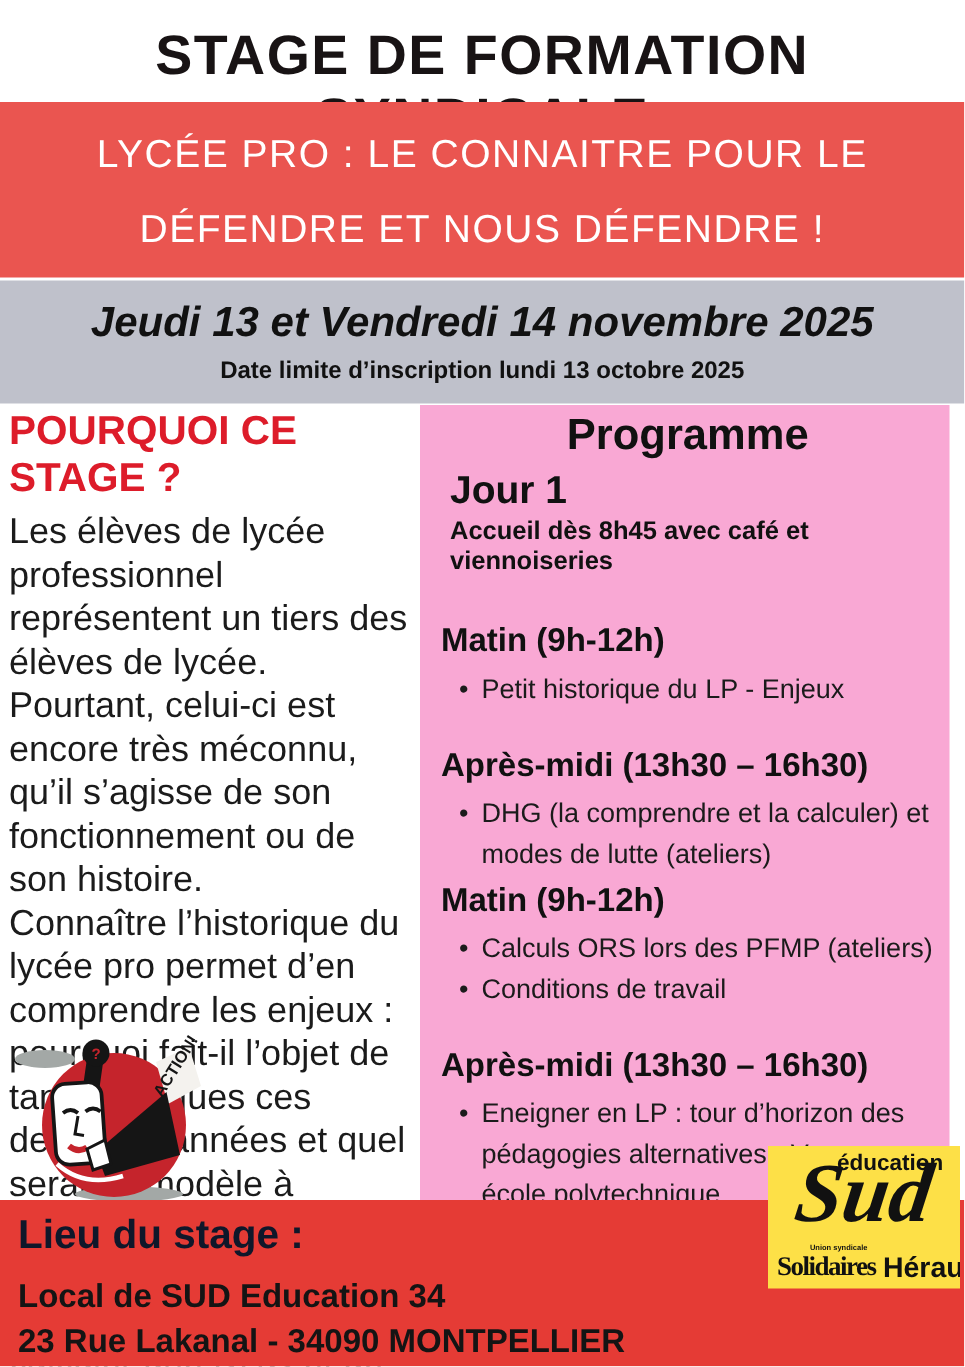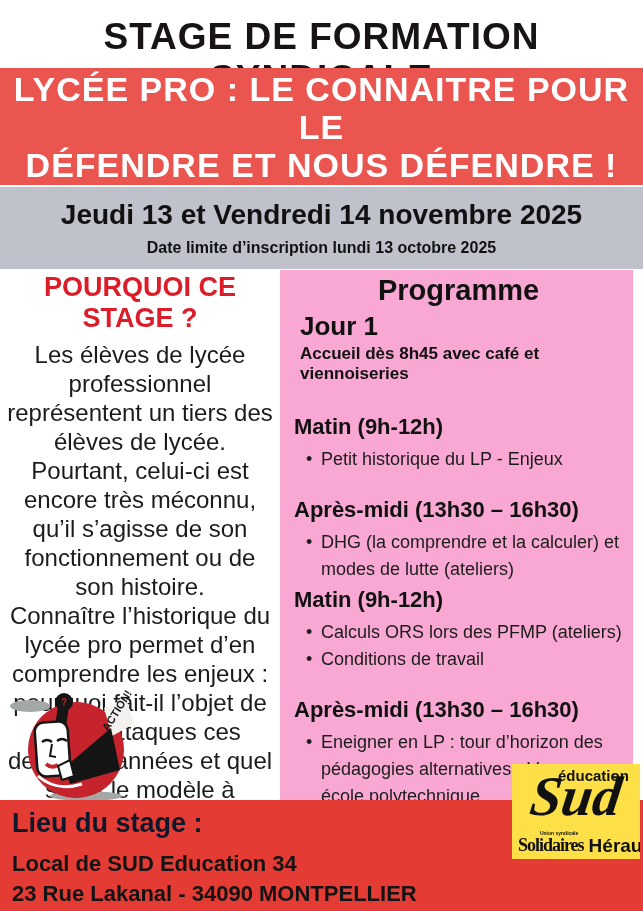--- a/index.html
+++ b/index.html
@@ -27,52 +27,52 @@
     position:absolute;
     left:0;top:68px;
     width:643px;height:117px;
     background:#ea5550;
     color:#ffffff;
     display:flex;flex-direction:column;
     justify-content:center;align-items:center;
     text-align:center;
   }
   .banner-red .line{
-    font-size:34px;font-weight:700;letter-spacing:1px;line-height:38px;
+    font-size:26px;font-weight:400;letter-spacing:1px;line-height:50px;
     font-stretch:condensed;
   }
   
   .banner-gray{
     position:absolute;
     left:0;top:187px;
     width:643px;height:82px;
     background:#bfc1cb;
     display:flex;flex-direction:column;
     justify-content:center;align-items:center;
     text-align:center;
   }
   .date-main{
-    font-size:28px;font-weight:bold;color:#111111;
+    font-size:28px;font-weight:bold;font-style:italic;color:#111111;
     margin-bottom:8px;
   }
   .date-deadline{
     font-size:16px;font-weight:bold;color:#111111;
   }
   
   .content-row{
     position:absolute;
     left:0;top:270px;
     width:643px;height:530px;
     display:flex;
   }
   .col-left{
     width:280px;
     padding:2px 6px 4px 6px;
     box-sizing:border-box;
-    text-align:center;
+    text-align:left;
   }
   .why-heading{
     margin:0 0 6px 0;
     font-size:27px;
     font-weight:bold;
     color:#dd1c2a;
   }
   .why-text p{
     margin:0;
     font-size:24px;

